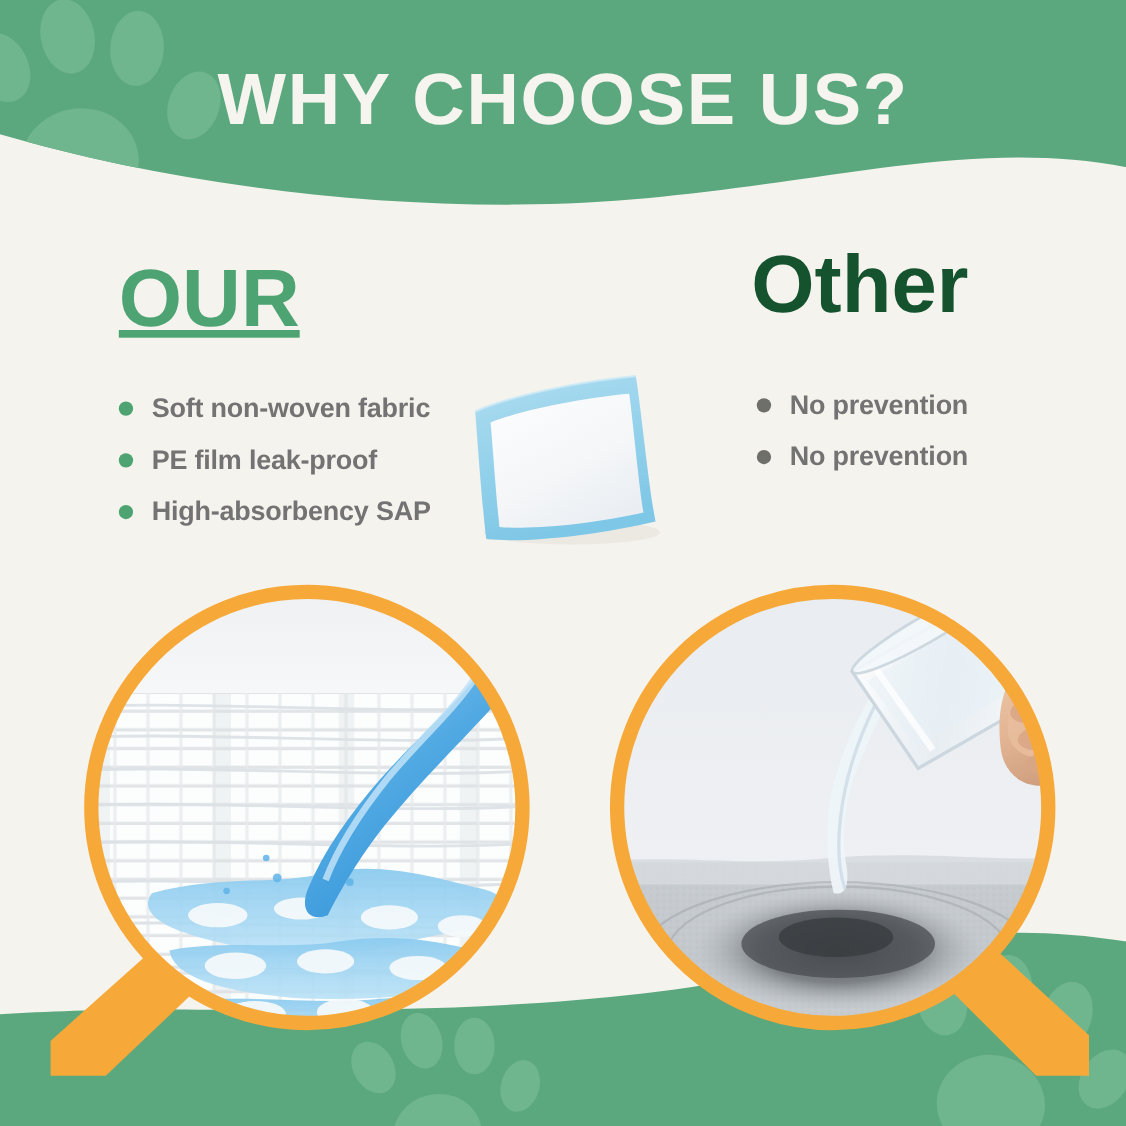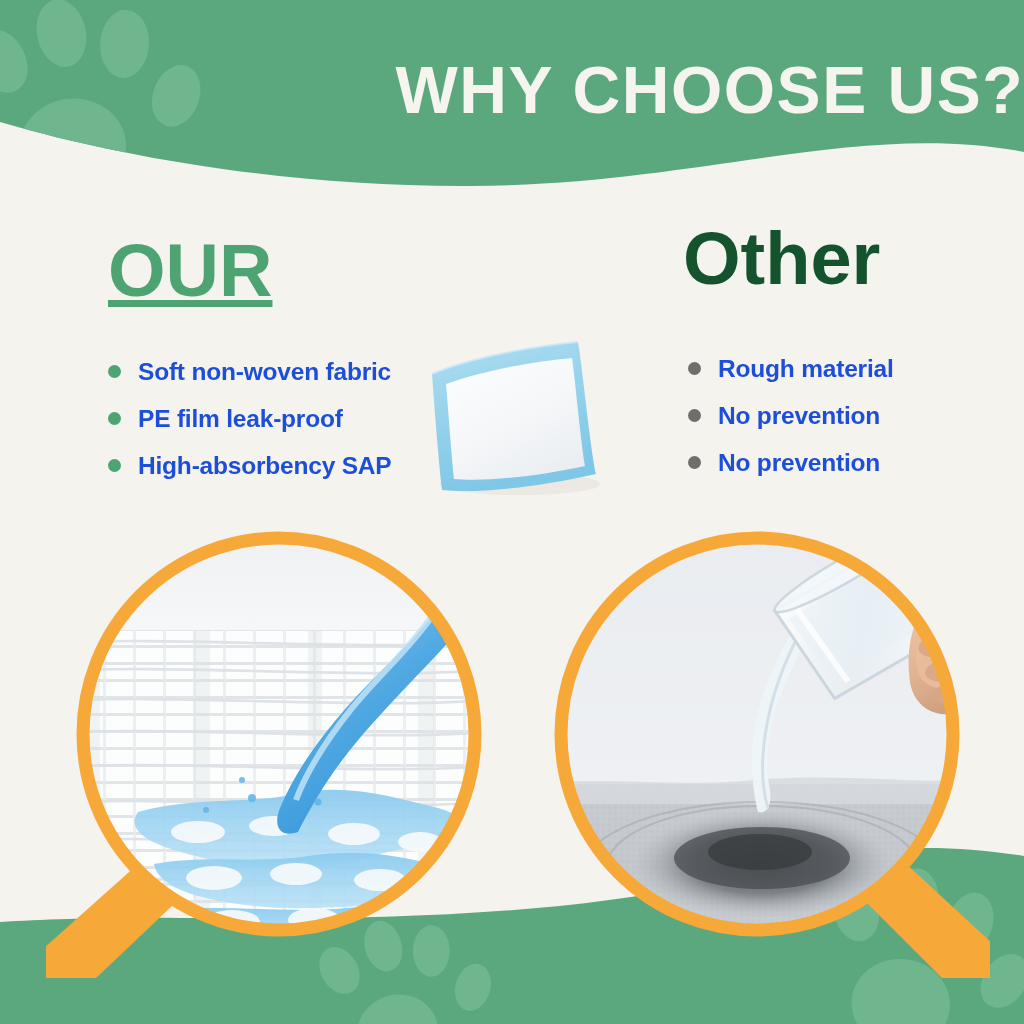--- a/index.html
+++ b/index.html
@@ -11,21 +11,21 @@
   }
   .stage{position:absolute;inset:0;width:1024px;height:1024px;}
 
   
   .layer{position:absolute;left:0;top:0;width:1024px;height:1024px;}
   svg.layer{display:block;}
 
   
   .title{
     position:absolute;left:0;top:52px;width:1024px;
-    text-align:right;
+    text-align:center;
     font-size:66px;
     font-weight:bold;
     letter-spacing:1.5px;
     color:#F6F4EE;
     z-index:6;
     white-space:nowrap;
   }
 
   
   .col-head{
@@ -52,21 +52,21 @@
   .dot{
     width:13px;height:13px;border-radius:50%;
     flex:0 0 13px;
     margin-right:17px;
   }
   #our-list .dot{background:#4EA372;}
   #other-list .dot{background:#6E6E6A;}
   .bullet-text{
     font-size:24.5px;
     font-weight:bold;
-    color:#1d4ed8;
+    color:#737373;
     letter-spacing:-0.2px;
   }
 
   
   #pad-wrap{position:absolute;left:424px;top:334px;width:186px;height:168px;z-index:5;}
 
   
   .mag{position:absolute;z-index:7;}
   #mag-left{left:46px;top:512px;width:466px;height:466px;}
   #mag-right{left:524px;top:512px;width:466px;height:466px;}
@@ -143,24 +143,20 @@
     </div>
     <div class="bullet-row">
       <span class="dot"></span>
       <span class="bullet-text">High-absorbency SAP</span>
     </div>
   </div>
 
   <div class="bullets" id="other-list">
     <div class="bullet-row">
       <span class="dot"></span>
-      <span class="bullet-text">Rough material</span>
-    </div>
-    <div class="bullet-row">
-      <span class="dot"></span>
       <span class="bullet-text">No prevention</span>
     </div>
     <div class="bullet-row">
       <span class="dot"></span>
       <span class="bullet-text">No prevention</span>
     </div>
   </div>
 
   <div id="pad-wrap">
     <svg viewBox="0 0 186 168" width="186" height="168" aria-hidden="true">

